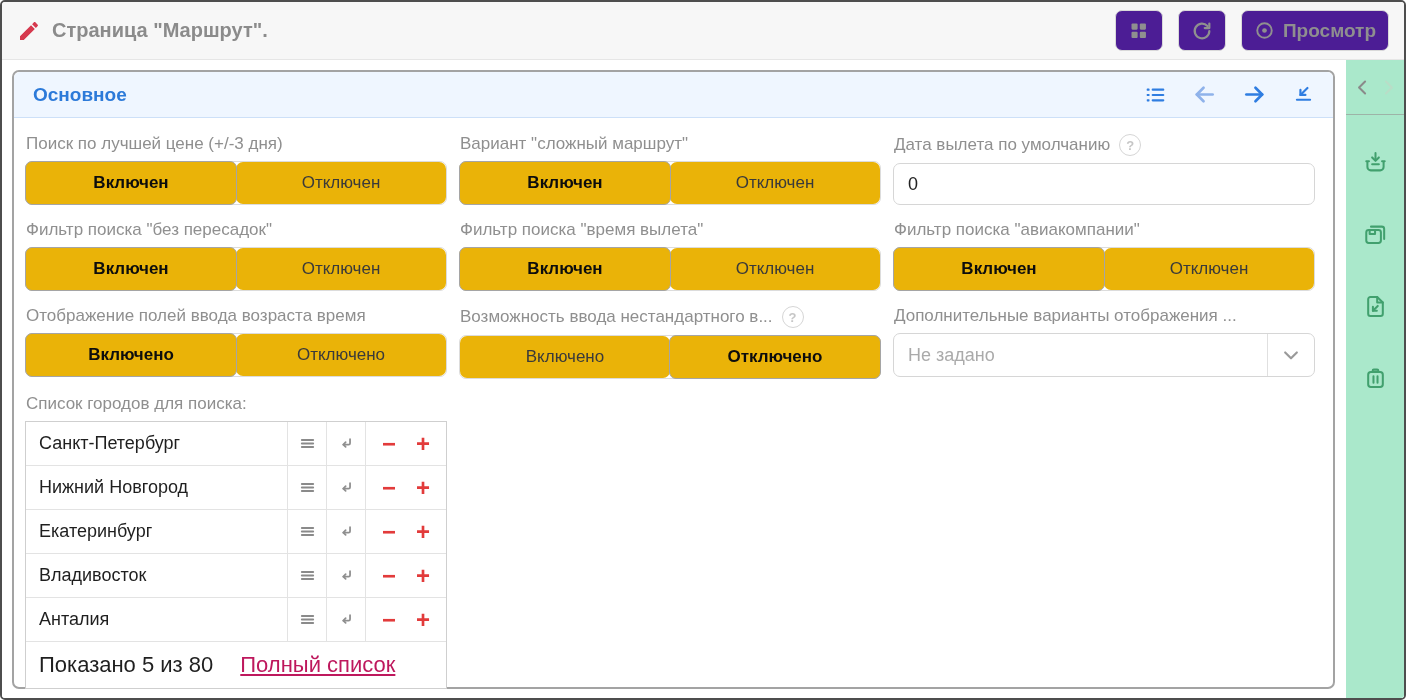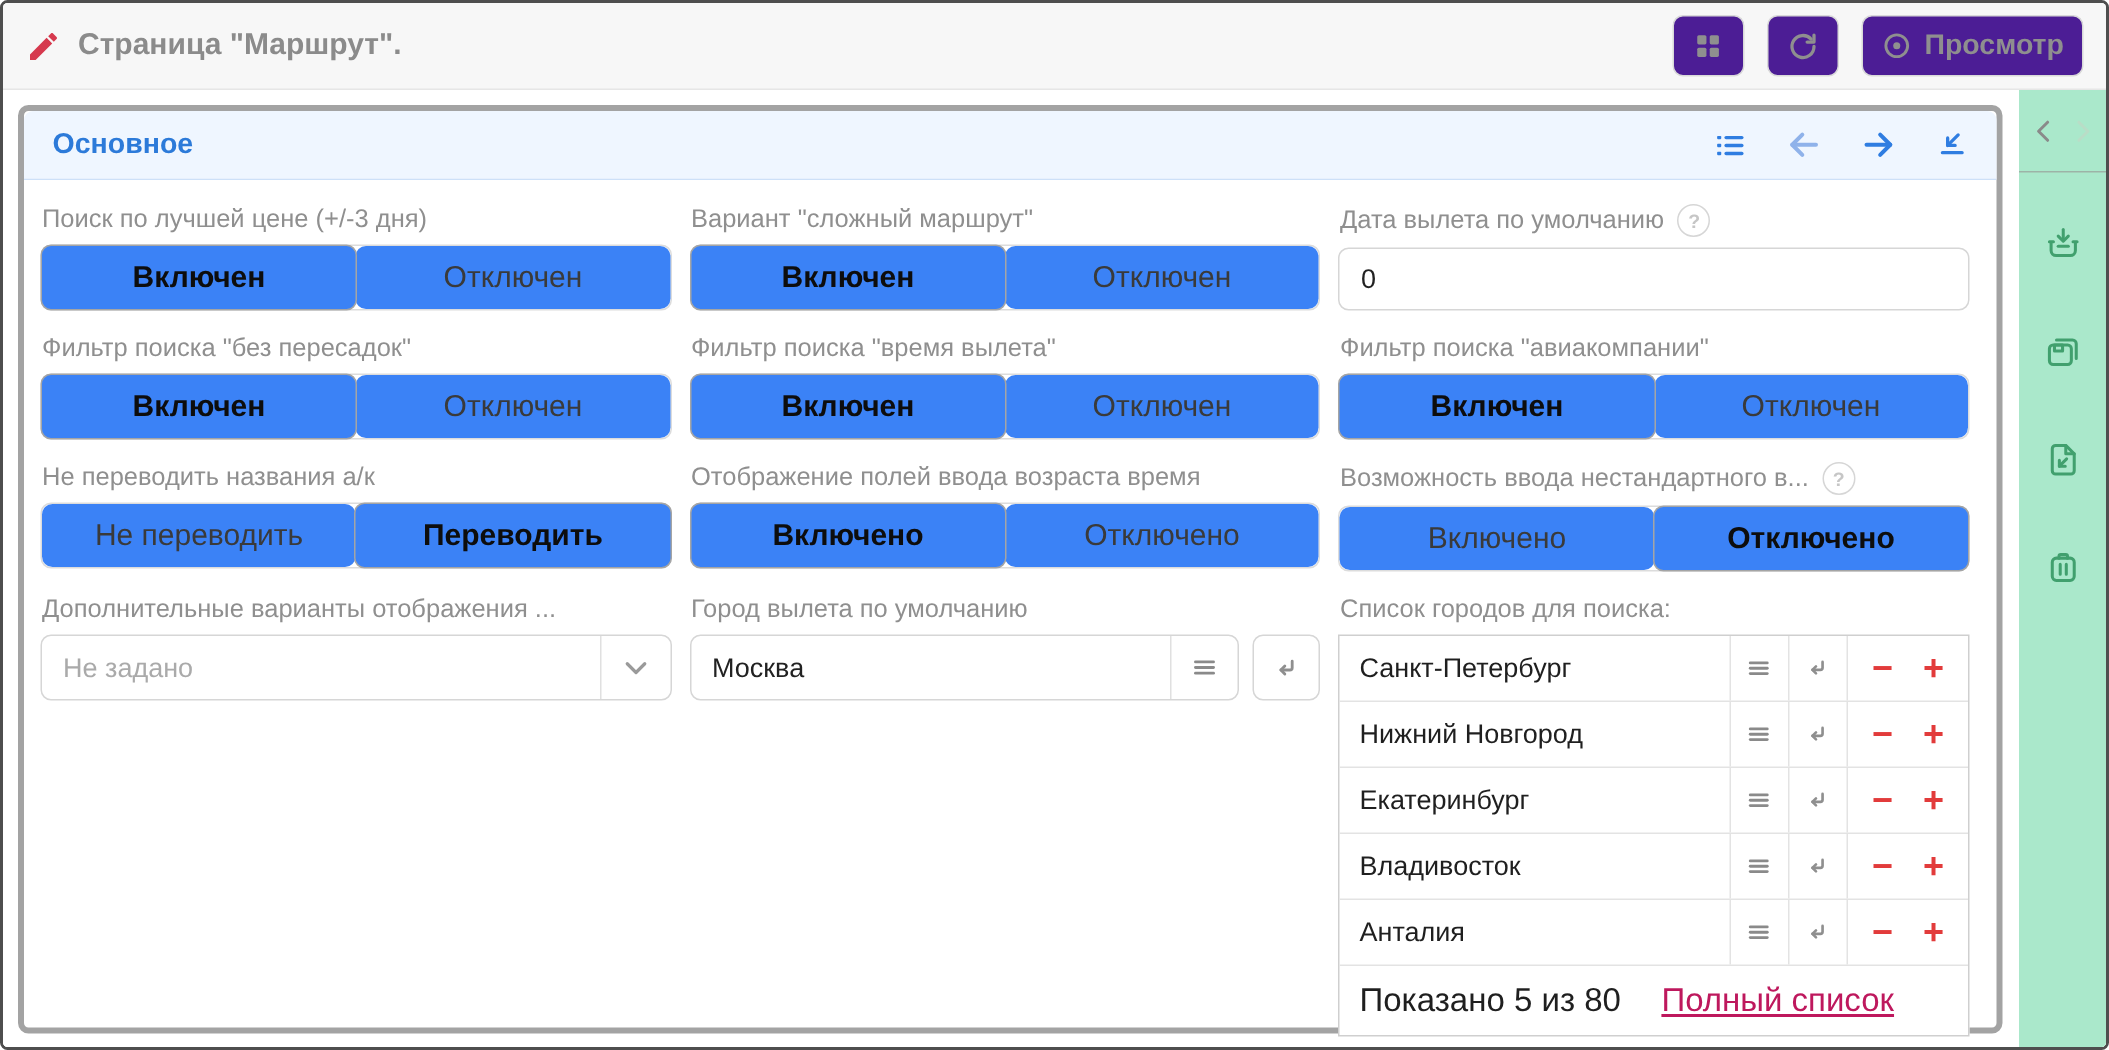--- a/index.html
+++ b/index.html
@@ -7,33 +7,33 @@
   
   .page-header{height:58px;flex:0 0 58px;background:#f7f7f7;border-bottom:1px solid #e6e6e6;display:flex;align-items:center;padding:0 15px;box-sizing:border-box;}
   .ph-left{display:flex;align-items:center;gap:11px;}
   .page-title{font-size:20px;font-weight:bold;color:#8b8b8b;}
   .ph-right{margin-left:auto;display:flex;align-items:center;gap:15px;}
   .hbtn{background:#4c1d95;border:1px solid #d9d9d9;border-radius:7px;height:41px;min-width:48px;display:flex;align-items:center;justify-content:center;gap:8px;padding:0 12px;box-sizing:border-box;color:#8f8f8f;cursor:pointer;}
   .hbtn-label{font-size:19px;font-weight:bold;color:#8f8f8f;}
   
   .main{flex:1;display:flex;min-height:0;background:#fff;}
   .content{flex:1;min-width:0;padding:10px 11px 9px 10px;box-sizing:border-box;}
-  .panel{height:100%;box-sizing:border-box;border:4px solid #a3a3a3;border-radius:7px;display:flex;flex-direction:column;background:#fff;}
+  .panel{height:100%;box-sizing:border-box;border:2px solid #a3a3a3;border-radius:7px;display:flex;flex-direction:column;background:#fff;}
   .panel-header{flex:0 0 45px;background:#eff6ff;border-bottom:1px solid #cde0f8;border-radius:6px 6px 0 0;display:flex;align-items:center;padding:0 19px;}
   .panel-title{font-size:19px;font-weight:bold;color:#2c7ad9;}
   .panel-tools{margin-left:auto;display:flex;align-items:center;gap:27px;}
   .ptool{display:flex;align-items:center;justify-content:center;cursor:pointer;}
   .panel-body{flex:1;padding:13px 18px 0 11px;display:grid;grid-template-columns:repeat(3,1fr);column-gap:12px;row-gap:13px;align-content:start;gap:12px;}
   .field{min-width:0;}
   .field-label{display:flex;align-items:center;gap:9px;color:#8f8f8f;font-size:17px;margin:3px 1px 7px 1px;}
   .field-label .lbl-text{white-space:nowrap;overflow:hidden;text-overflow:ellipsis;}
   .help{flex:0 0 auto;width:20px;height:20px;border:1.5px solid #d6d6d6;border-radius:50%;color:#c6c6c6;font-size:13px;font-weight:bold;display:flex;align-items:center;justify-content:center;}
   
   .toggle{display:flex;height:42px;border:1px solid #dcdcdc;border-radius:7px;background:#fff;}
-  .toggle .opt{flex:1;display:flex;align-items:center;justify-content:center;font-size:20px;color:#3a3a3a;background:#3b82f6;border:none;cursor:pointer;font-family:inherit;border-radius:7px;}
+  .toggle .opt{flex:1;display:flex;align-items:center;justify-content:center;font-size:17px;color:#3a3a3a;background:#eab308;border:none;cursor:pointer;font-family:inherit;border-radius:7px;}
   .toggle .opt.sel{font-weight:bold;color:#0d0d0d;border:1px solid #a5a5a5;margin:-1px;position:relative;z-index:1;}
   
   .tinput{width:100%;height:42px;box-sizing:border-box;border:1px solid #d6d6d6;border-radius:7px;padding:0 14px;font-size:18px;color:#222;font-family:inherit;background:#fff;outline:none;}
   
   .select-box{display:flex;align-items:stretch;height:42px;border:1px solid #d6d6d6;border-radius:7px;background:#fff;cursor:pointer;}
   .select-text{flex:1;display:flex;align-items:center;padding:0 14px;font-size:18px;color:#aaaaaa;min-width:0;}
   .select-caret{flex:0 0 46px;border-left:1px solid #e0e0e0;display:flex;align-items:center;justify-content:center;}
   
   .combo{display:flex;gap:9px;}
   .combo-input{flex:1;display:flex;align-items:stretch;height:42px;border:1px solid #d6d6d6;border-radius:7px;background:#fff;min-width:0;}
@@ -196,29 +196,20 @@
           <div class="field">
             <div class="field-label">
                 <span class="lbl-text">Фильтр поиска "авиакомпании"</span>
               </div>
             <div class="toggle">
               <button class="opt sel">Включен</button>
               <button class="opt">Отключен</button>
             </div>
           </div>
 
-          <div class="field">
-            <div class="field-label">
-                <span class="lbl-text">Не переводить названия а/к</span>
-              </div>
-            <div class="toggle">
-              <button class="opt">Не переводить</button>
-              <button class="opt sel">Переводить</button>
-            </div>
-          </div>
 
           <div class="field">
             <div class="field-label">
                 <span class="lbl-text">Отображение полей ввода возраста время</span>
               </div>
             <div class="toggle">
               <button class="opt sel">Включено</button>
               <button class="opt">Отключено</button>
             </div>
           </div>
@@ -241,43 +232,20 @@
             <div class="select-box">
               <span class="select-text">Не задано</span>
               <span class="select-caret">
                 <svg width="20" height="20" viewBox="0 0 24 24" fill="none" stroke="#9a9a9a" stroke-width="2.6" stroke-linecap="round" stroke-linejoin="round">
                     <path d="M5 9l7 7 7-7"></path>
                   </svg>
               </span>
             </div>
           </div>
 
-          <div class="field">
-            <div class="field-label">
-                <span class="lbl-text">Город вылета по умолчанию</span>
-              </div>
-            <div class="combo">
-              <div class="combo-input">
-                <span class="combo-text">Москва</span>
-                <span class="combo-cell">
-                  <svg width="18" height="18" viewBox="0 0 24 24" fill="none" stroke="#8a8a8a" stroke-width="2.6" stroke-linecap="round">
-                      <path d="M4 7h16"></path>
-                      <path d="M4 12h16"></path>
-                      <path d="M4 17h16"></path>
-                    </svg>
-                </span>
-              </div>
-              <span class="sq-btn">
-                <svg width="19" height="19" viewBox="0 0 24 24" fill="none" stroke="#8f8f8f" stroke-width="2.4" stroke-linecap="round" stroke-linejoin="round">
-                    <path d="M17 6v5.5a2 2 0 0 1-2 2H7.5"></path>
-                    <path d="M10.8 10.2L7.5 13.5l3.3 3.3"></path>
-                  </svg>
-              </span>
-            </div>
-          </div>
 
           <div class="field">
             <div class="field-label">
                 <span class="lbl-text">Список городов для поиска:</span>
               </div>
             <div class="ctable">
 
               <div class="crow">
                 <span class="cname">Санкт-Петербург</span>
                 <span class="ccell">

